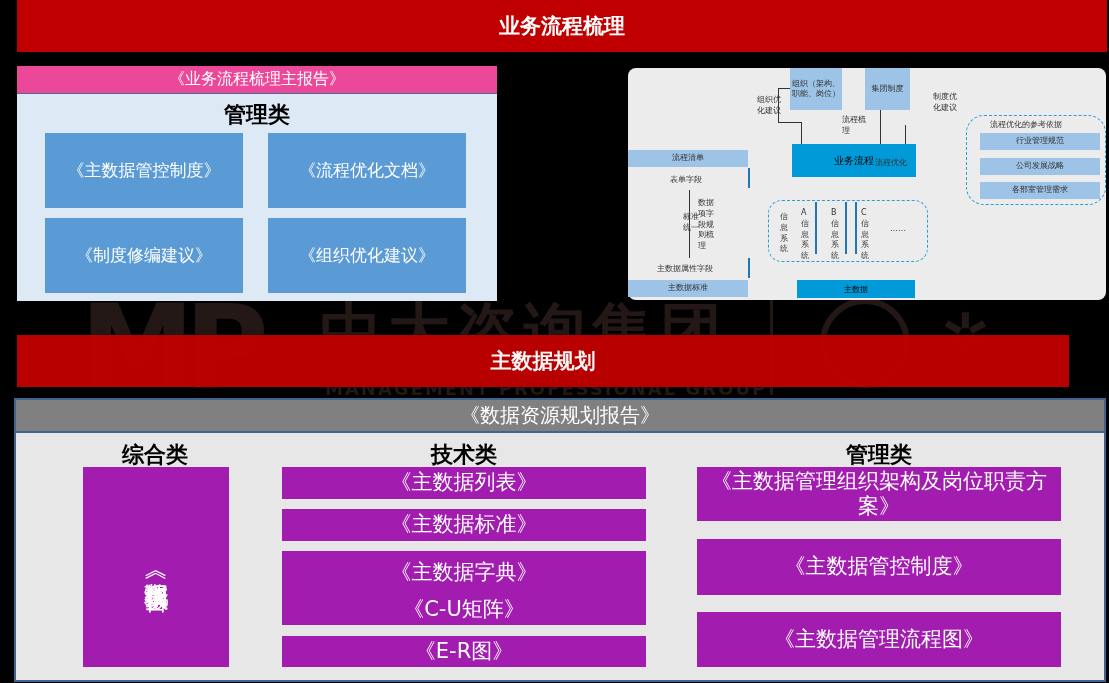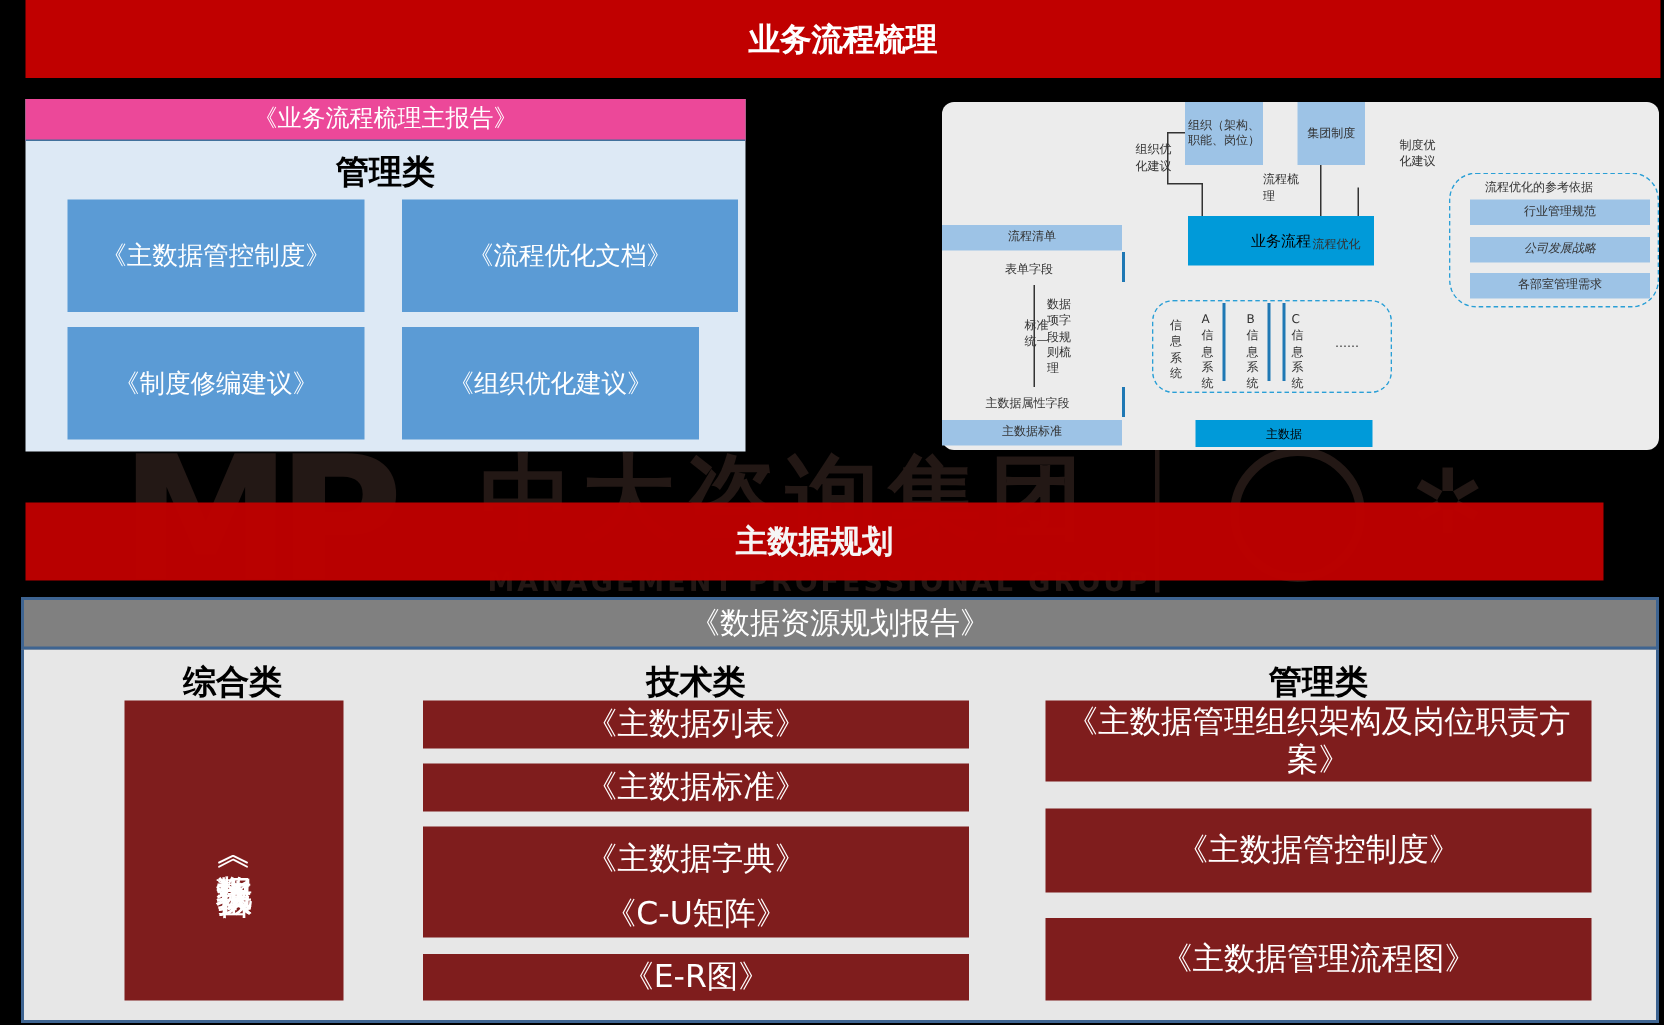--- a/index.html
+++ b/index.html
@@ -37,21 +37,21 @@
   .dash { border: 1.5px dashed #2a9fd6; border-radius: 14px; }
   
   .bp { left: 14px; top: 398px; width: 1092px; height: 284px; background: #e7e7e7; border: 2px solid #3e6491; }
   .bp-head {
     left: 14px; top: 398px; width: 1092px; height: 35px; background: #808080;
     border: 2px solid #3e6491; color: #fff; font-size: 20px;
     display: flex; align-items: center; justify-content: center;
   }
   .cathead { font-size: 22px; font-weight: bold; color: #000; text-align: center; }
   .gbox {
-    background: #7f1d1d; color: #fff; font-size: 21px;
+    background: #a21caf; color: #fff; font-size: 21px;
     display: flex; align-items: center; justify-content: center; text-align: center; line-height: 1.2;
   }
   .vert { writing-mode: vertical-rl; text-orientation: upright; font-size: 24px; letter-spacing: 1px; }
 </style>
 </head>
 <body>
 
 <div class="abs wm" style="left:80px;top:290px;width:1000px;height:110px;">
   <div class="abs" style="left:0;top:-10px;font-size:115px;letter-spacing:-10px;">MP</div>
   <div class="abs" style="left:245px;top:88px;font-size:18px;letter-spacing:2px;">MANAGEMENT PROFESSIONAL GROUP</div>
@@ -66,21 +66,21 @@
 </div>
 
 <div class="abs tl-panel"></div>
 <div class="abs tl-head">
   <span>《业务流程梳理主报告》</span>
 </div>
 <div class="abs tl-cat">管理类</div>
 <div class="abs bluebox" style="left:45px;top:133px;width:198px;height:75px;">
   <span>《主数据管控制度》</span>
 </div>
-<div class="abs bluebox" style="left:268px;top:133px;width:224px;height:75px;">
+<div class="abs bluebox" style="left:268px;top:133px;width:198px;height:75px;">
   <span>《流程优化文档》</span>
 </div>
 <div class="abs bluebox" style="left:45px;top:218px;width:198px;height:75px;">
   <span>《制度修编建议》</span>
 </div>
 <div class="abs bluebox" style="left:268px;top:218px;width:198px;height:75px;">
   <span>《组织优化建议》</span>
 </div>
 
 <div class="abs diag"></div>
@@ -112,21 +112,21 @@
 <div class="abs dtxt" style="left:801px;top:208px;width:10px;">A信息系统</div>
 <div class="abs bluev" style="left:815px;top:202px;height:52px;"></div>
 <div class="abs dtxt" style="left:831px;top:208px;width:10px;">B信息系统</div>
 <div class="abs bluev" style="left:845px;top:202px;height:52px;"></div>
 <div class="abs bluev" style="left:855px;top:202px;height:52px;"></div>
 <div class="abs dtxt" style="left:861px;top:208px;width:10px;">C信息系统</div>
 <div class="abs dtxt" style="left:890px;top:224px;">……</div>
 <div class="abs dash" style="left:966px;top:115px;width:140px;height:90px;border-radius:18px;"></div>
 <div class="abs dtxt" style="left:990px;top:120px;">流程优化的参考依据</div>
 <div class="abs dlb" style="left:980px;top:133px;width:120px;height:17px;">行业管理规范</div>
-<div class="abs dlb" style="left:980px;top:158px;width:120px;height:17px;font-style:italic;">公司发展战略</div>
+<div class="abs dlb" style="left:980px;top:158px;width:120px;height:17px;">公司发展战略</div>
 <div class="abs dlb" style="left:980px;top:182px;width:120px;height:17px;">各部室管理需求</div>
 
 <div class="abs banner" style="left:17px;top:335px;width:1052px;height:52px;opacity:0.96;">
   <span>主数据规划</span>
 </div>
 
 <div class="abs bp"></div>
 <div class="abs bp-head">
   <span>《数据资源规划报告》</span>
 </div>

